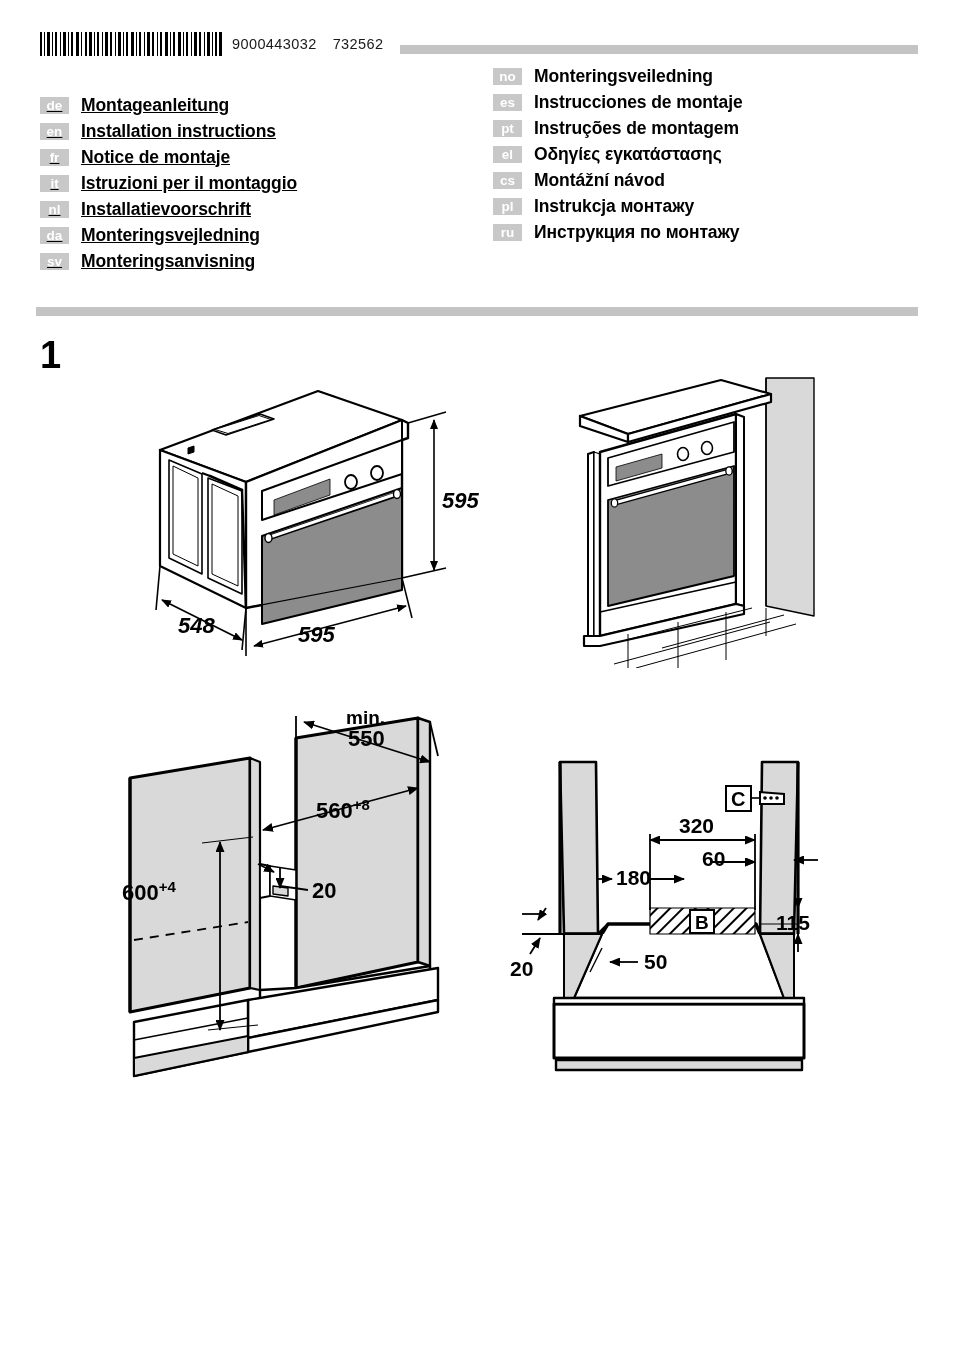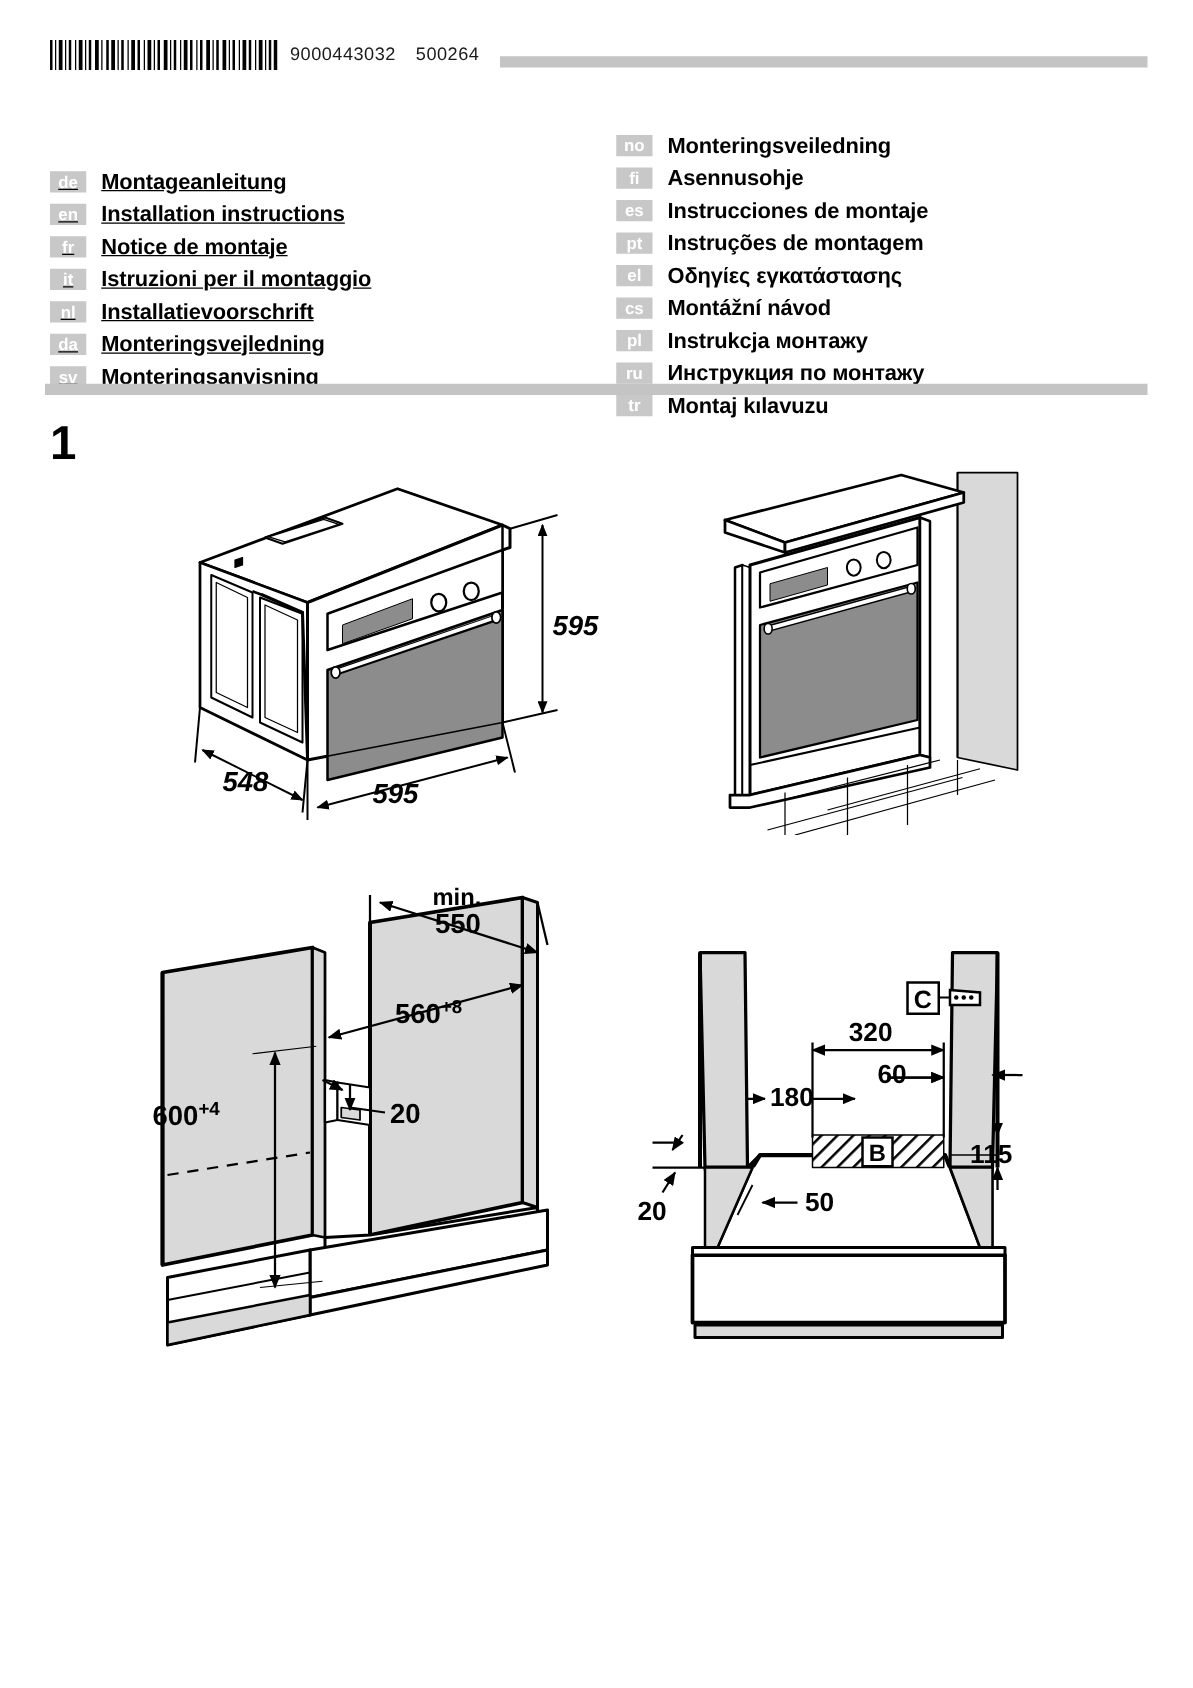--- a/index.html
+++ b/index.html
@@ -38,21 +38,21 @@
     background: #c4c4c4;
   }
   .mid-rule {
     position: absolute;
     left: 36px; top: 307px;
     width: 882px; height: 9px;
     background: #c4c4c4;
   }
 
   
-  .lang-col { position: absolute; margin-top: 40px; }
+  .lang-col { position: absolute; }
   .lang-col.left  { left: 40px;  top: 92px; text-decoration: underline; }
   .lang-col.right { left: 493px; top: 63px; }
 
   .lang-row {
     display: flex;
     align-items: center;
     height: 26px;
   }
   .lang-badge {
     width: 29px;
@@ -149,21 +149,21 @@
         <rect x="164" y="0" width="1" height="24"></rect>
         <rect x="167" y="0" width="3" height="24"></rect>
         <rect x="172" y="0" width="1" height="24"></rect>
         <rect x="175" y="0" width="2" height="24"></rect>
         <rect x="179" y="0" width="3" height="24"></rect>
       </g>
     </svg>
   </div>
 
   <div class="doc-codes">
-    <span>9000443032</span><span>500264</span>
+    <span>9000443032</span><span>732562</span>
   </div>
 
   <div class="top-rule"></div>
 
   <div class="lang-col left">
     <div class="lang-row">
       <span class="lang-badge">de</span>
       <span class="lang-name">Montageanleitung</span>
     </div>
     <div class="lang-row">
@@ -191,24 +191,20 @@
       <span class="lang-name">Monteringsanvisning</span>
     </div>
   </div>
 
   <div class="lang-col right">
     <div class="lang-row">
       <span class="lang-badge">no</span>
       <span class="lang-name">Monteringsveiledning</span>
     </div>
     <div class="lang-row">
-      <span class="lang-badge">fi</span>
-      <span class="lang-name">Asennusohje</span>
-    </div>
-    <div class="lang-row">
       <span class="lang-badge">es</span>
       <span class="lang-name">Instrucciones de montaje</span>
     </div>
     <div class="lang-row">
       <span class="lang-badge">pt</span>
       <span class="lang-name">Instruções de montagem</span>
     </div>
     <div class="lang-row">
       <span class="lang-badge">el</span>
       <span class="lang-name">Οδηγίες εγκατάστασης</span>
@@ -217,24 +213,20 @@
       <span class="lang-badge">cs</span>
       <span class="lang-name">Montážní návod</span>
     </div>
     <div class="lang-row">
       <span class="lang-badge">pl</span>
       <span class="lang-name">Instrukcja монтажу</span>
     </div>
     <div class="lang-row">
       <span class="lang-badge">ru</span>
       <span class="lang-name">Инструкция по монтажу</span>
-    </div>
-    <div class="lang-row">
-      <span class="lang-badge">tr</span>
-      <span class="lang-name">Montaj kılavuzu</span>
     </div>
   </div>
 
   <div class="mid-rule"></div>
 
   <div class="step-number">1</div>
 
   <div class="fig" id="fig-oven-dims">
     <svg width="330" height="290" viewBox="0 0 330 290" aria-hidden="true">
       <defs>

